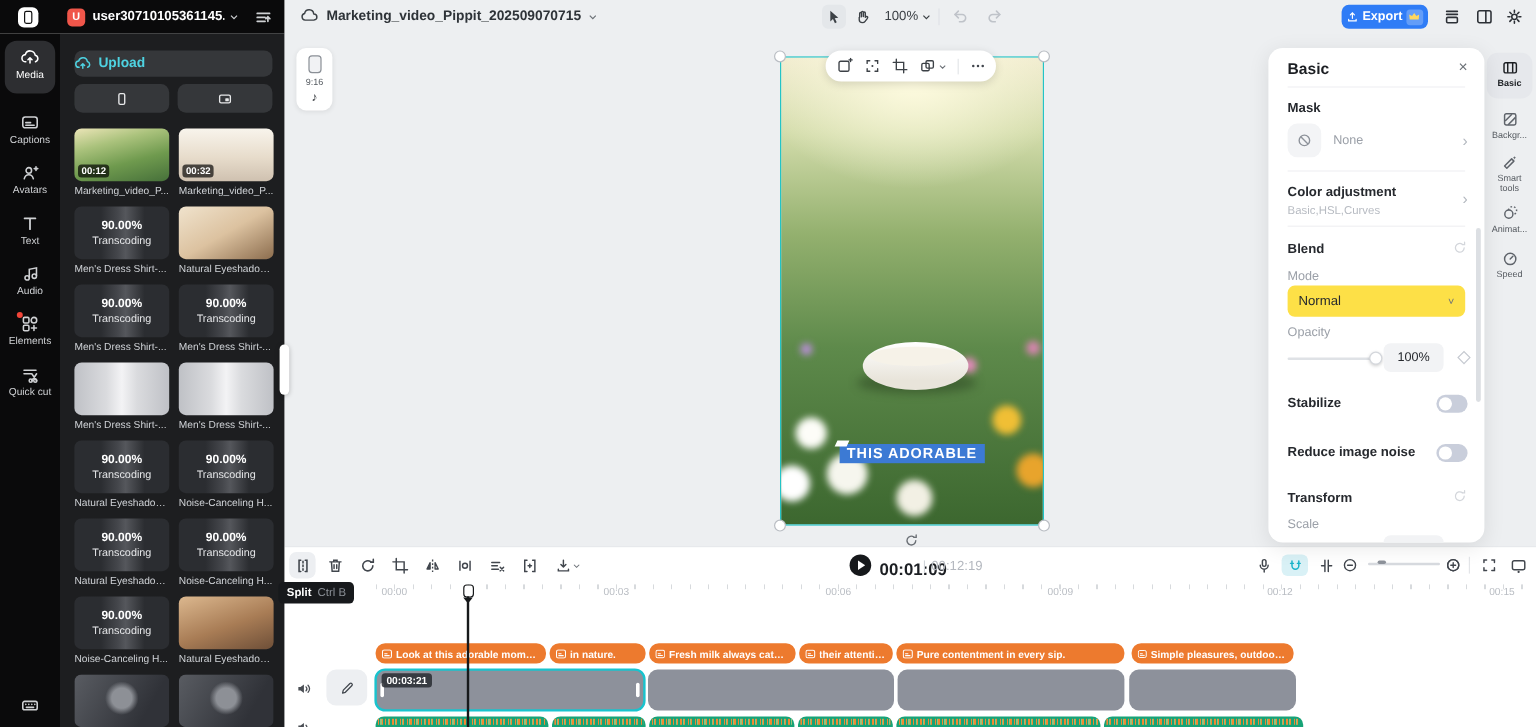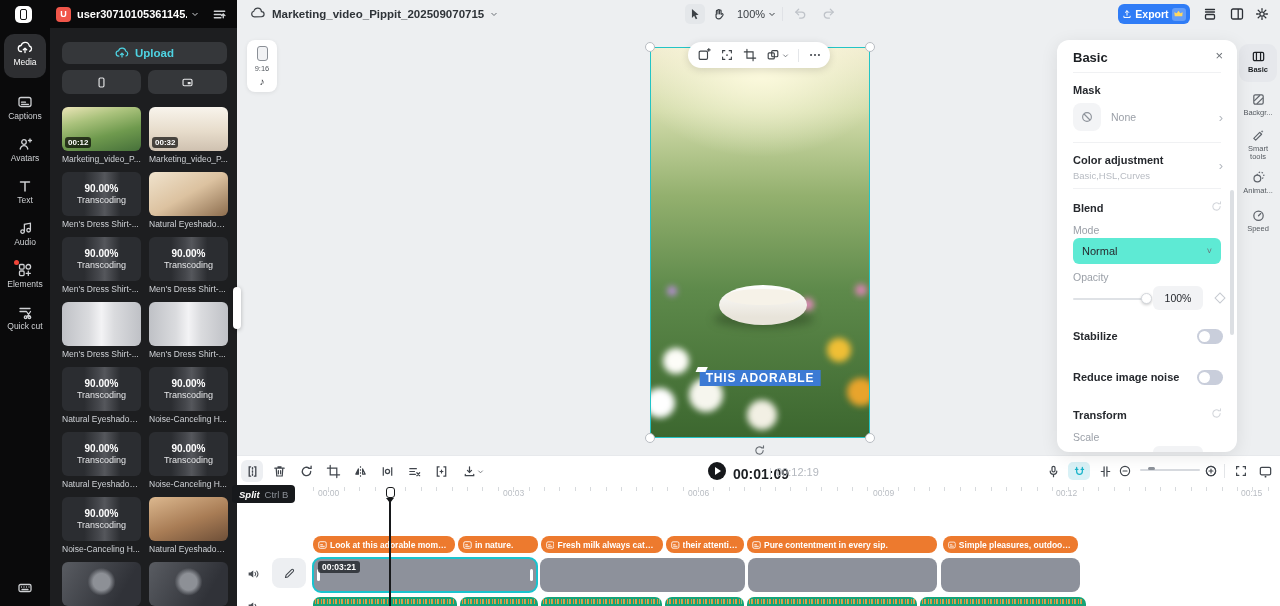--- a/index.html
+++ b/index.html
@@ -27,21 +27,21 @@
 
   
   .rail{left:0;top:28px;width:50px;height:578px;background:#0a0a0b;z-index:4;}
   .rail-item{position:absolute;left:0;width:50px;display:flex;flex-direction:column;align-items:center;gap:2px;color:#cfd1d4;}
   .rail-item .lbl{font-size:8.5px;line-height:9px;text-align:center;}
   .rail-active{position:absolute;left:4px;top:6px;width:42px;height:44px;background:#2d2e31;border-radius:10px;}
   .reddot{position:absolute;width:5px;height:5px;background:#f04438;border-radius:50%;right:14px;top:-2px;}
 
   
   .mpanel{left:50px;top:28px;width:187px;height:578px;background:#1d1e20;z-index:4;overflow:hidden;}
-  .upload-btn{position:absolute;left:12px;top:14px;width:165px;height:22px;background:#35373a;border-radius:7px;display:flex;align-items:center;justify-content:center;gap:6px;color:#4ed3e2;font-size:11.5px;font-weight:700;}
+  .upload-btn{position:absolute;left:12px;top:14px;width:165px;height:22px;background:#35373a;border-radius:7px;display:flex;align-items:center;justify-content:flex-start;gap:6px;color:#4ed3e2;font-size:11.5px;font-weight:700;}
   .dev-btn{position:absolute;top:42px;width:79px;height:24px;background:#35373a;border-radius:7px;display:flex;align-items:center;justify-content:center;color:#e8e9ea;}
   .tile{position:absolute;width:79px;}
   .thumb{width:79px;height:44px;border-radius:6px;overflow:hidden;position:relative;background:#2a2c30;}
   .tlabel{margin-top:3px;font-size:8.5px;color:#cfd2d6;white-space:nowrap;overflow:hidden;text-overflow:ellipsis;width:79px;}
   .dur{position:absolute;left:3px;bottom:3px;background:rgba(0,0,0,.68);color:#fff;font-size:8px;padding:1px 3px;border-radius:3px;font-weight:600;}
   .trans{position:absolute;inset:0;display:flex;flex-direction:column;align-items:center;justify-content:center;gap:1px;}
   .trans .pct{color:#fff;font-size:10px;font-weight:700;}
   .trans .tst{color:#e4e5e7;font-size:9px;}
   .t-garden{background:linear-gradient(165deg,#ece5b8 0%,#aac27c 30%,#6f9a4e 62%,#46703a 100%);}
   .t-bath{background:linear-gradient(180deg,#f8f4ec,#e7dccb 55%,#cfc1b0);}
@@ -74,21 +74,21 @@
   .props{left:1057px;top:40px;width:180px;height:412px;background:#fff;border-radius:12px;box-shadow:0 4px 18px rgba(0,0,0,.09);overflow:hidden;z-index:8;}
   .props .row{position:absolute;left:16px;width:148px;}
   .p-title{font-size:13px;font-weight:700;color:#1c1f23;}
   .p-close{position:absolute;right:14px;top:8px;font-size:13px;color:#6b7076;}
   .p-div{position:absolute;left:16px;width:148px;height:1px;background:#f0f1f3;}
   .p-lab{font-size:11px;font-weight:700;color:#26292e;}
   .p-sub{font-size:9.5px;color:#b7bbc2;}
   .p-mut{font-size:10.5px;color:#9ba0a8;}
   .chev-r{position:absolute;right:14px;color:#b3b8bf;font-size:13px;}
   .mask-tile{width:28px;height:28px;background:#f3f4f6;border-radius:8px;display:flex;align-items:center;justify-content:center;color:#8d929a;}
-  .p-select{position:absolute;left:16px;width:148px;height:26px;background:#5eead4;border-radius:6px;display:flex;align-items:center;padding:0 9px;font-size:11px;color:#26292e;}
+  .p-select{position:absolute;left:16px;width:148px;height:26px;background:#fde047;border-radius:6px;display:flex;align-items:center;padding:0 9px;font-size:11px;color:#26292e;}
   .p-select .cv{margin-left:auto;color:#6b7076;font-size:9px;}
   .slider-track{position:absolute;left:16px;width:74px;height:2px;background:#dfe2e6;border-radius:2px;}
   .slider-knob{position:absolute;width:11px;height:11px;background:#fff;border:1px solid #d4d7dc;border-radius:50%;box-shadow:0 1px 3px rgba(0,0,0,.2);}
   .val-box{position:absolute;width:50px;height:24px;background:#f2f3f5;border-radius:6px;display:flex;align-items:center;justify-content:center;font-size:10.5px;color:#26292e;}
   .kf-diamond{position:absolute;width:8px;height:8px;border:1.3px solid #c6cad1;transform:rotate(45deg);}
   .toggle{position:absolute;right:14px;width:26px;height:15px;background:#c9cedb;border-radius:8px;}
   .toggle::after{content:"";position:absolute;left:2px;top:2px;width:11px;height:11px;background:#fff;border-radius:50%;}
   .reset-ic{position:absolute;right:14px;color:#d3d6db;}
   .p-scroll{position:absolute;right:3px;top:150px;width:4px;height:145px;background:#dcdfe3;border-radius:2px;}
 
@@ -124,21 +124,21 @@
   .aseg{position:absolute;top:597px;height:34px;background:#17a377;border-radius:7px 7px 0 0;z-index:4;overflow:hidden;}
   .aseg::before{content:"";position:absolute;left:2px;right:2px;top:2px;height:5px;
     background:repeating-linear-gradient(to right,rgba(255,135,45,.95) 0 1px,transparent 1px 3px),repeating-linear-gradient(to right,transparent 0 2px,rgba(255,220,130,.55) 2px 3px,transparent 3px 6px);}
   .tr-ctl{position:absolute;color:#4b4f55;z-index:5;}
   .edit-chip{left:272px;top:558px;width:34px;height:30px;background:#edeff2;border-radius:8px;display:flex;align-items:center;justify-content:center;color:#41464d;z-index:5;}
   .playhead{position:absolute;top:487px;bottom:0;width:0;z-index:30;}
   .ph-line{position:absolute;left:-1px;top:10px;width:2px;height:109px;background:#17191b;}
   .ph-cap{position:absolute;left:-4.5px;top:0;width:9px;height:11px;background:#fff;border:1.5px solid #17191b;border-radius:3px;}
   .ph-tip{position:absolute;left:-4.5px;top:10.5px;width:0;height:0;border-left:4.5px solid transparent;border-right:4.5px solid transparent;border-top:5px solid #17191b;}
   .tooltip{left:232px;top:485px;height:18px;background:#17191c;border-radius:4px;display:flex;align-items:center;gap:5px;padding:0 7px;z-index:40;}
-  .tooltip .tl{color:#fff;font-size:9.5px;font-weight:700;font-style:italic;}
+  .tooltip .tl{color:#fff;font-size:9.5px;font-weight:700;}
   .tooltip .ts{color:#8b9097;font-size:9.5px;}
 </style>
 </head>
 <body>
 
 <div id="stage">
 
   <div class="abs tool-chip active" style="left:685px;top:4px;">
     <span class="ic dark-ic">
         <svg width="14" height="14" viewBox="0 0 16 16">

